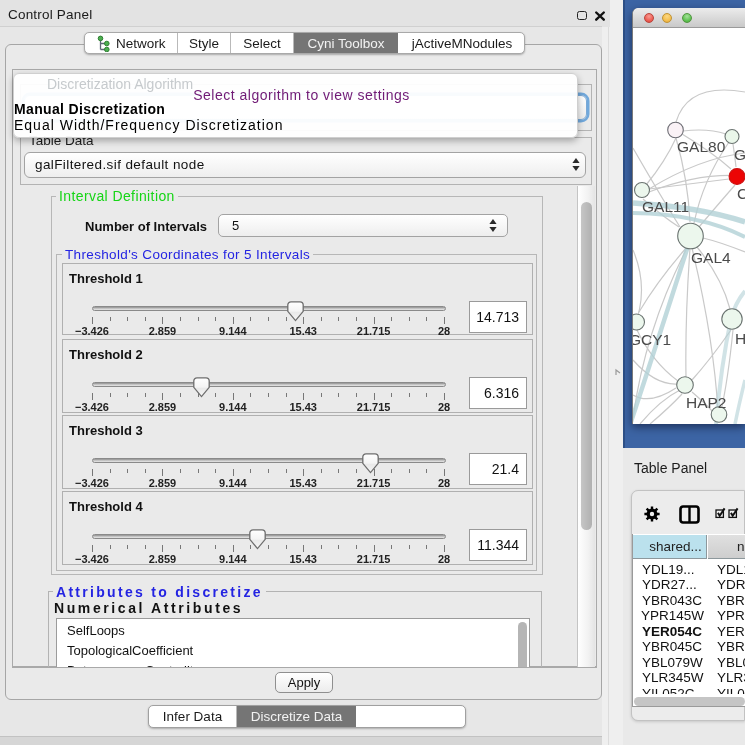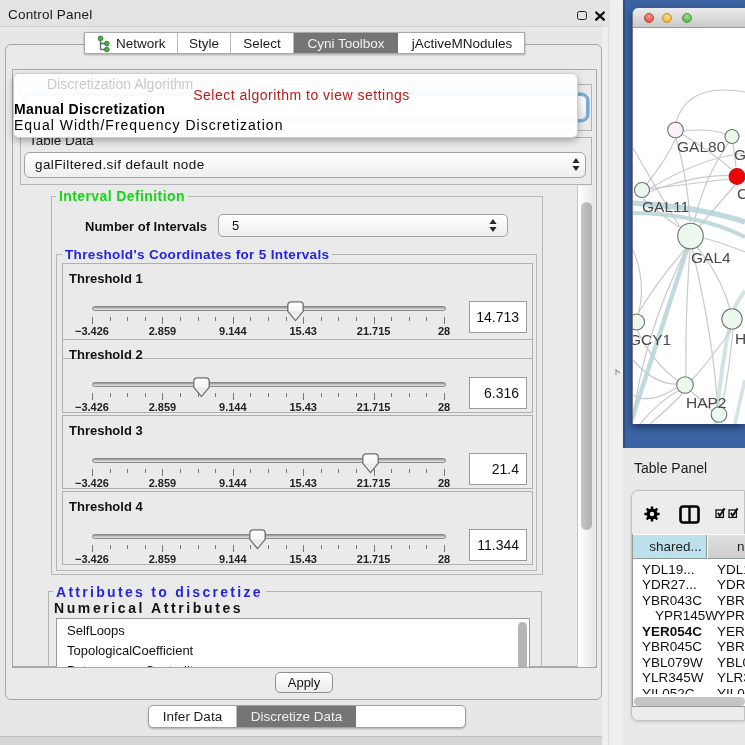--- a/index.html
+++ b/index.html
@@ -1,37 +1,37 @@
 <!DOCTYPE html>
 <html><head>
 <meta charset="utf-8">
 <style>
   * { margin:0; padding:0; box-sizing:border-box; }
   html,body { width:745px; height:745px; overflow:hidden; }
   body { font-family:"Liberation Sans", sans-serif; background:#e7e7e7; position:relative; }
   .abs { position:absolute; }
   .grp { position:absolute; border:1px solid #b3b3b3; }
-  .grplbl { position:absolute; font-size:13px; background:#eaeaea; padding:0 3px;font-weight:bold; }
+  .grplbl { position:absolute; font-size:13px; background:#eaeaea; padding:0 3px; }
 </style>
 </head>
 <body>
 
 <div class="abs" style="left:0; top:0; width:623px; height:745px; background:#e7e7e7;"></div>
 
 <div class="abs" style="left:0; top:0; width:623px; height:27px; background:#e3e3e3; border-bottom:1px solid #d0d0d0;"></div>
 <div class="abs" style="left:602px; top:0; width:8px; height:27px; background:#e3e3e3; z-index:3;"></div>
 <div class="abs" style="left:8px; top:7px; font-size:13.5px; letter-spacing:0.2px; color:#1a1a1a;">Control Panel</div>
 <div class="abs" style="left:577px; top:11px; width:10px; height:9px; border:1.6px solid #222; border-radius:2.5px;"></div>
 <svg class="abs" style="left:593px; top:9px; z-index:4;" width="14" height="14" viewBox="0 0 14 14">
     <path d="M3.2,3.5 L10.8,10.7 M10.8,3.5 L3.2,10.7" stroke="#111" stroke-width="2.4" stroke-linecap="round"></path>
   </svg>
 
 <div class="abs" style="left:5px; top:44px; width:597px; height:656px; background:#eaeaea; border:1px solid #a6a6a6; border-radius:6px;"></div>
 
-<div class="abs" style="left:84px; top:32px; width:441px; height:22px; background:#fff; border:1px solid #a9a9a9; border-radius:0; box-shadow:0 1px 2px rgba(0,0,0,0.28); overflow:hidden; font-size:13.5px; color:#1a1a1a;">
+<div class="abs" style="left:84px; top:32px; width:441px; height:22px; background:#fff; border:1px solid #a9a9a9; border-radius:5px; box-shadow:0 1px 2px rgba(0,0,0,0.28); overflow:hidden; font-size:13.5px; color:#1a1a1a;">
   <div class="abs" style="left:0; top:0; width:93px; height:22px; border-right:1px solid #b9b9b9;">
     <svg class="abs" style="left:12px; top:2px;" width="14" height="17" viewBox="0 0 14 17">
       <path d="M3.5,3.5 V14.5 M3.5,8.5 H9.5 M3.5,14.5 H9.5" stroke="#5d6575" stroke-width="1.3" fill="none"></path>
       <circle cx="3.5" cy="3.4" r="2.3" fill="#4caf50" stroke="#2e7d32" stroke-width="1"></circle>
       <circle cx="9.8" cy="8.5" r="2.3" fill="#4caf50" stroke="#2e7d32" stroke-width="1"></circle>
       <circle cx="9.8" cy="14.5" r="2.3" fill="#4caf50" stroke="#2e7d32" stroke-width="1"></circle>
     </svg>
     <span class="abs" style="left:31px; top:3px;">Network</span>
   </div>
   <div class="abs" style="left:93px; top:0; width:53px; height:22px; border-right:1px solid #b9b9b9; text-align:center; padding-top:3px;">Style</div>
@@ -63,21 +63,21 @@
 <div class="abs" style="left:232px; top:218px; font-size:13px; color:#111;">5</div>
 <svg class="abs" style="left:489px; top:219px;" width="8" height="13" viewBox="0 0 8 13">
     <path d="M4,0 L7.6,5 H0.4 Z" fill="#2a2a2a"></path>
     <path d="M4,13 L0.4,8 H7.6 Z" fill="#2a2a2a"></path>
   </svg>
 
 <div class="grp" style="left:56px; top:254px; width:481px; height:317px; border-color:#b7b7b7;"></div>
 <div class="grplbl" style="left:62px; top:247px; color:#2424e2; font-size:13.5px; letter-spacing:0.35px;">Threshold's Coordinates for 5 Intervals</div>
 
 <div id="thresholds">
-    <div class="abs" style="left:62px; top:263px; width:471px; height:96px; border:1px solid #b0b0b0;">
+    <div class="abs" style="left:62px; top:263px; width:471px; height:72px; border:1px solid #b0b0b0;">
       <div class="abs" style="left:6px; top:7px; font-size:13px; font-weight:bold; color:#111;">Threshold 1</div>
       <div class="abs" style="left:29px; top:42px; width:354px; height:5px; background:linear-gradient(#8e8e8e,#c9c9c9 55%,#e8e8e8); border:1px solid #8a8a8a; border-radius:3px;"></div>
       <div class="abs" style="left:29.0px; top:53px; width:1px; height:7px; background:#777;"></div>
       <div class="abs" style="left:46.6px; top:53px; width:1px; height:4px; background:#777;"></div>
       <div class="abs" style="left:64.2px; top:53px; width:1px; height:4px; background:#777;"></div>
       <div class="abs" style="left:81.8px; top:53px; width:1px; height:4px; background:#777;"></div>
       <div class="abs" style="left:99.4px; top:53px; width:1px; height:7px; background:#777;"></div>
       <div class="abs" style="left:117.0px; top:53px; width:1px; height:4px; background:#777;"></div>
       <div class="abs" style="left:134.6px; top:53px; width:1px; height:4px; background:#777;"></div>
       <div class="abs" style="left:152.2px; top:53px; width:1px; height:4px; background:#777;"></div>
@@ -226,21 +226,21 @@
 <div class="abs" style="left:12px; top:667px; width:585px; height:1px; background:#a9a9a9;"></div>
 <div class="abs" style="left:275px; top:672px; width:58px; height:21px; background:linear-gradient(#ffffff,#ececec); border:1px solid #8f8f8f; border-radius:5px; text-align:center; font-size:13px; padding-top:2px; color:#111;">Apply</div>
 
 <div class="abs" style="left:148px; top:705px; width:318px; height:23px; background:#fff; border:1px solid #a0a0a0; border-radius:5px; box-shadow:0 1px 2px rgba(0,0,0,0.25); overflow:hidden; font-size:13.5px; color:#1a1a1a;">
   <div class="abs" style="left:0; top:0; width:88px; height:23px; border-right:1px solid #b9b9b9; text-align:center; padding-top:3px;">Infer Data</div>
   <div class="abs" style="left:88px; top:0; width:119px; height:23px; background:#757575; color:#f2f2f2; text-align:center; padding-top:3px;">Discretize Data</div>
 </div>
 <div class="abs" style="left:0; top:736px; width:623px; height:9px; background:#d6d6d6; border-top:1px solid #c2c2c2;"></div>
 
 <div class="abs" style="left:13px; top:72.5px; width:565px; height:65px; background:rgba(255,255,255,0.95); border:1px solid #cfcfcf; border-radius:6px; box-shadow:0 3px 7px rgba(0,0,0,0.3); z-index:20;"></div>
-<div class="abs" style="left:19px; top:87px; width:565px; text-align:center; font-size:14px; letter-spacing:0.5px; color:#b91c1c; z-index:21;">Select algorithm to view settings</div>
+<div class="abs" style="left:19px; top:87px; width:565px; text-align:center; font-size:14px; letter-spacing:0.5px; color:#701a75; z-index:21;">Select algorithm to view settings</div>
 <div class="abs" style="left:14px; top:101px; font-size:14px; font-weight:bold; letter-spacing:0.35px; color:#000; z-index:21;">Manual Discretization</div>
 <div class="abs" style="left:14px; top:117px; font-size:14px; letter-spacing:1.0px; color:#000; z-index:21;">Equal Width/Frequency Discretization</div>
 <div class="abs" style="left:47px; top:76px; font-size:14px; color:#c6cacd; z-index:22;">Discretization Algorithm</div>
 
 <div class="abs" style="left:623px; top:0; width:122px; height:448px; background:#3c64a4;"></div>
 <div class="abs" style="left:602px; top:0; width:21px; height:745px; background:#efefef;"></div>
 <div class="abs" style="left:608px; top:0; width:1px; height:745px; background:#dcdcdc;"></div>
 <svg class="abs" style="left:615px; top:368px;" width="6" height="8" viewBox="0 0 6 8">
     <path d="M1,7 L1,2 L5,5" fill="none" stroke="#9a9a9a" stroke-width="1.2"></path>
   </svg>
@@ -337,21 +337,21 @@
 <div class="abs" style="left:633px; top:535px; width:112px; height:159px; overflow:hidden; z-index:7;">
   <div class="abs" style="left:0; top:0; width:74px; height:24px; background:#bbe1ed; border-right:1px solid #8d989c; border-bottom:1px solid #8d989c; text-align:center; font-size:13.5px; color:#222; padding:4px 0 0 12px;">shared...</div>
   <div class="abs" style="left:75px; top:0; width:37px; height:24px; background:linear-gradient(#e0e0e0,#cecece); border-bottom:1px solid #8d989c; font-size:13.5px; color:#222; padding-top:4px;"><span style="margin-left:29px;">na</span></div>
   <div id="tbody" class="abs" style="left:0; top:24px; width:112px; font-size:13.5px; color:#111;">
       <div class="abs" style="left:9px; top:2.5px;">YDL19...</div>
       <div class="abs" style="left:84px; top:2.5px;">YDL1</div>
       <div class="abs" style="left:9px; top:18.0px;">YDR27...</div>
       <div class="abs" style="left:84px; top:18.0px;">YDR2</div>
       <div class="abs" style="left:9px; top:33.5px;">YBR043C</div>
       <div class="abs" style="left:84px; top:33.5px;">YBR0</div>
-      <div class="abs" style="left:22px; top:49.0px;">YPR145W</div>
+      <div class="abs" style="left:8px; top:49.0px;">YPR145W</div>
       <div class="abs" style="left:84px; top:49.0px;">YPR1</div>
       <div class="abs" style="left:9px; top:64.5px;font-weight:bold;">YER054C</div>
       <div class="abs" style="left:84px; top:64.5px;">YER0</div>
       <div class="abs" style="left:9px; top:80.0px;">YBR045C</div>
       <div class="abs" style="left:84px; top:80.0px;">YBR0</div>
       <div class="abs" style="left:9px; top:95.5px;">YBL079W</div>
       <div class="abs" style="left:84px; top:95.5px;">YBL0</div>
       <div class="abs" style="left:9px; top:111.0px;">YLR345W</div>
       <div class="abs" style="left:84px; top:111.0px;">YLR3</div>
       <div class="abs" style="left:9px; top:126.5px;">YIL052C</div>

